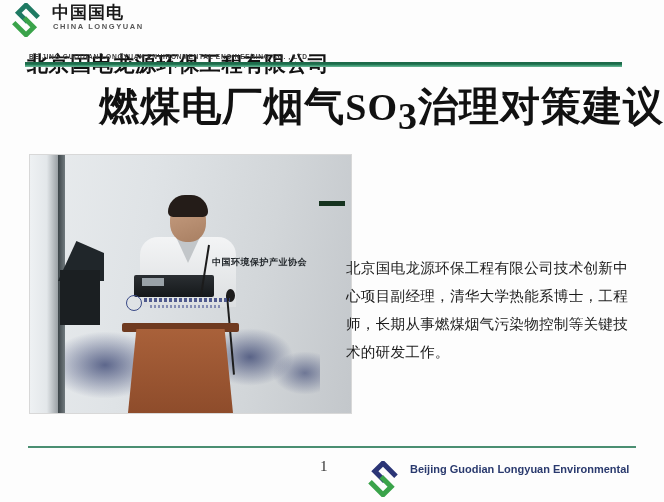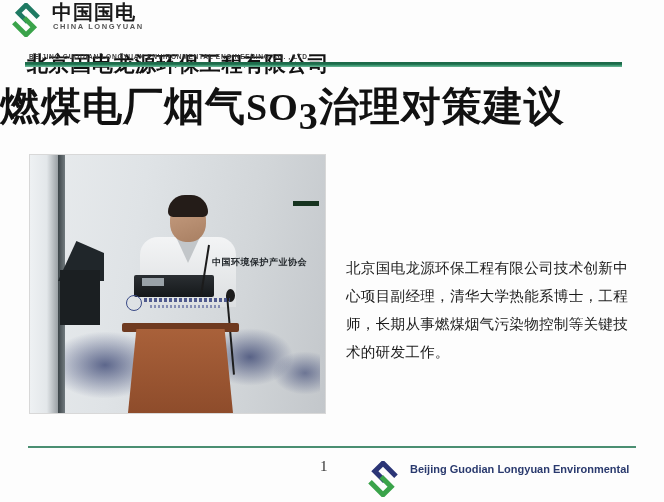--- a/index.html
+++ b/index.html
@@ -30,21 +30,21 @@
     height: 62px;
   }
   .hdr-logo {
     position: absolute;
     left: 8px; top: 3px;
     width: 36px; height: 34px;
   }
   .hdr-brand-cn {
     position: absolute;
     left: 52px; top: 3px;
-    font-size: 20px;
+    font-size: 17px;
     font-weight: bold;
     color: #1a1a1a;
     letter-spacing: 1px;
     line-height: 19px;
     white-space: nowrap;
   }
   .hdr-brand-en {
     position: absolute;
     left: 53px; top: 22px;
     font-size: 7.5px;
@@ -79,21 +79,21 @@
     left: 25px; top: 62px;
     width: 597px; height: 5px;
     background: linear-gradient(to bottom, #1d6b4a 0%, #1d6b4a 45%, #2f8f66 60%, #6fb89a 100%);
   }
 
   
   .title {
     position: absolute;
     left: 0; top: 80px;
     width: 664px;
-    text-align: left;
+    text-align: right;
     font-size: 40px;
     font-weight: bold;
     color: #111111;
     letter-spacing: 1px;
     line-height: 52px;
     white-space: nowrap;
   }
   .title .sub {
     font-size: 24px;
     vertical-align: sub;
@@ -105,20 +105,21 @@
   }
 
   
   .photo {
     position: absolute;
     left: 30px; top: 155px;
     width: 295px; height: 258px;
     background: #cfd3d6;
     overflow: hidden;
     box-shadow: 0 0 0 1px #d8d8d8;
+    padding-left: 26px;
   }
   .photo-inner { position:absolute; left:0; top:0; width:100%; height:100%; }
   .ph-wall {
     position:absolute; left:0; top:0; width:100%; height:100%;
     background: linear-gradient(100deg, #e9ecee 0%, #dfe3e6 35%, #d2d6d9 70%, #c3c7cb 100%);
   }
   .ph-leftpanel {
     position:absolute; left:0; top:0; width:28px; height:100%;
     background: linear-gradient(to right,#eef1f3 0%, #e3e7ea 60%, #9aa0a4 100%);
   }

